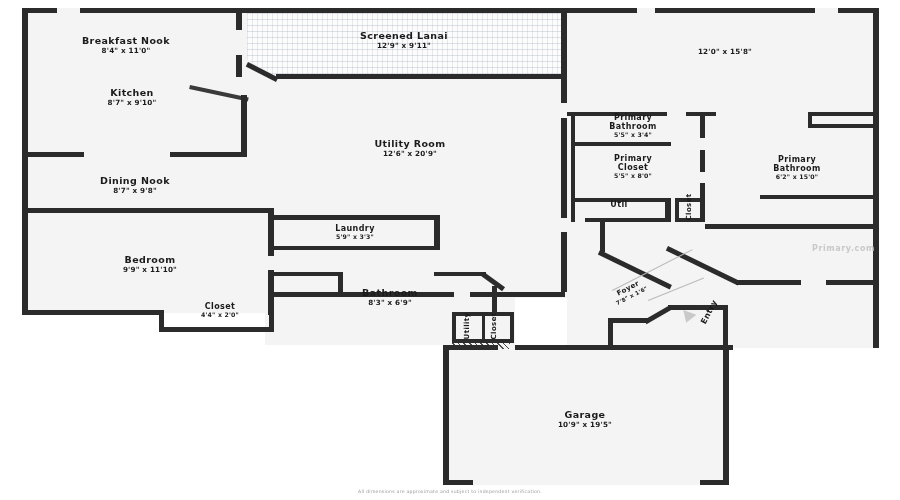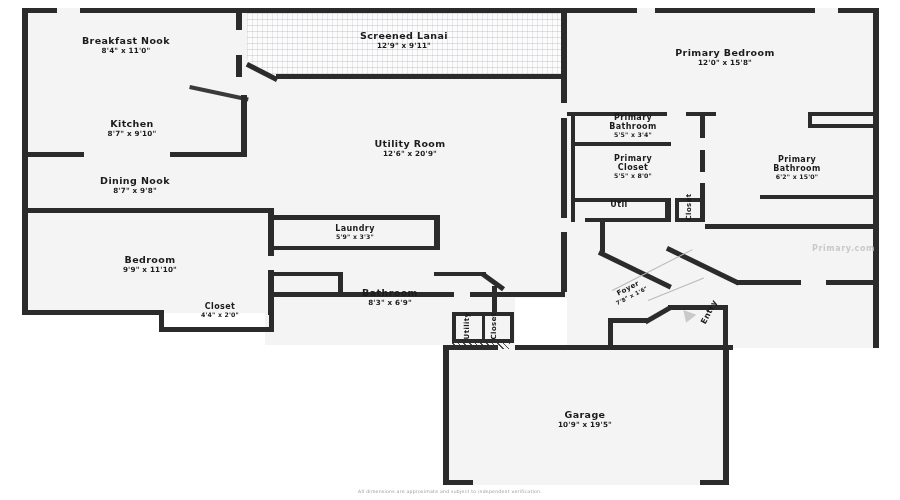--- a/index.html
+++ b/index.html
@@ -185,21 +185,21 @@
 
   <div class="leader" style="left:612px;top:290px;width:90px;transform:rotate(-27deg);"></div>
   <div class="leader" style="left:648px;top:300px;width:60px;transform:rotate(-22deg);"></div>
   <div class="arrow" style="left:681px;top:312px;transform:rotate(20deg);"></div>
 
   <div class="lbl" style="left:56px;top:36px;width:140px;">
     <span class="nm">Breakfast Nook</span>
     <span class="dim">8'4" x 11'0"</span>
   </div>
 
-  <div class="lbl" style="left:62px;top:119px;width:140px;">
+  <div class="lbl" style="left:62px;top:88px;width:140px;">
     <span class="nm">Kitchen</span>
     <span class="dim">8'7" x 9'10"</span>
   </div>
 
   <div class="lbl" style="left:60px;top:176px;width:150px;">
     <span class="nm">Dining Nook</span>
     <span class="dim">8'7" x 9'8"</span>
   </div>
 
   <div class="lbl" style="left:318px;top:31px;width:172px;">
@@ -233,21 +233,20 @@
   </div>
 
   <div class="lbl xs rot rot90" style="left:448px;top:322px;width:40px;">
     <span class="nm">Utility</span>
   </div>
   <div class="lbl xs rot rot90" style="left:475px;top:322px;width:40px;">
     <span class="nm">Closet</span>
   </div>
 
   <div class="lbl" style="left:640px;top:48px;width:170px;">
-    <span class="nm">Primary Bedroom</span>
     <span class="dim">12'0" x 15'8"</span>
   </div>
 
   <div class="lbl sm" style="left:583px;top:114px;width:100px;">
     <span class="nm">Primary</span>
     <span class="nm">Bathroom</span>
     <span class="dim">5'5" x 3'4"</span>
   </div>
 
   <div class="lbl sm" style="left:583px;top:155px;width:100px;">

